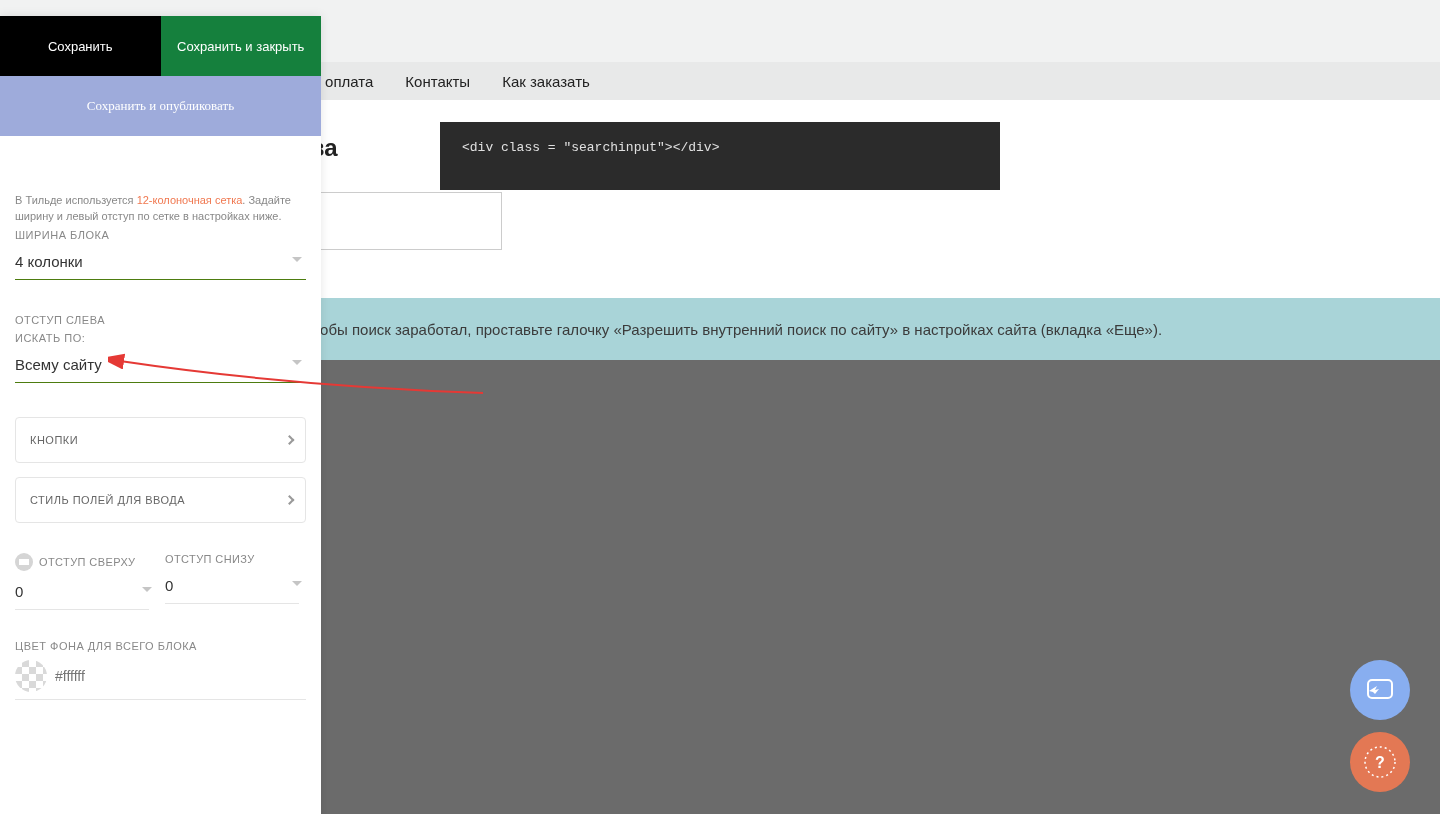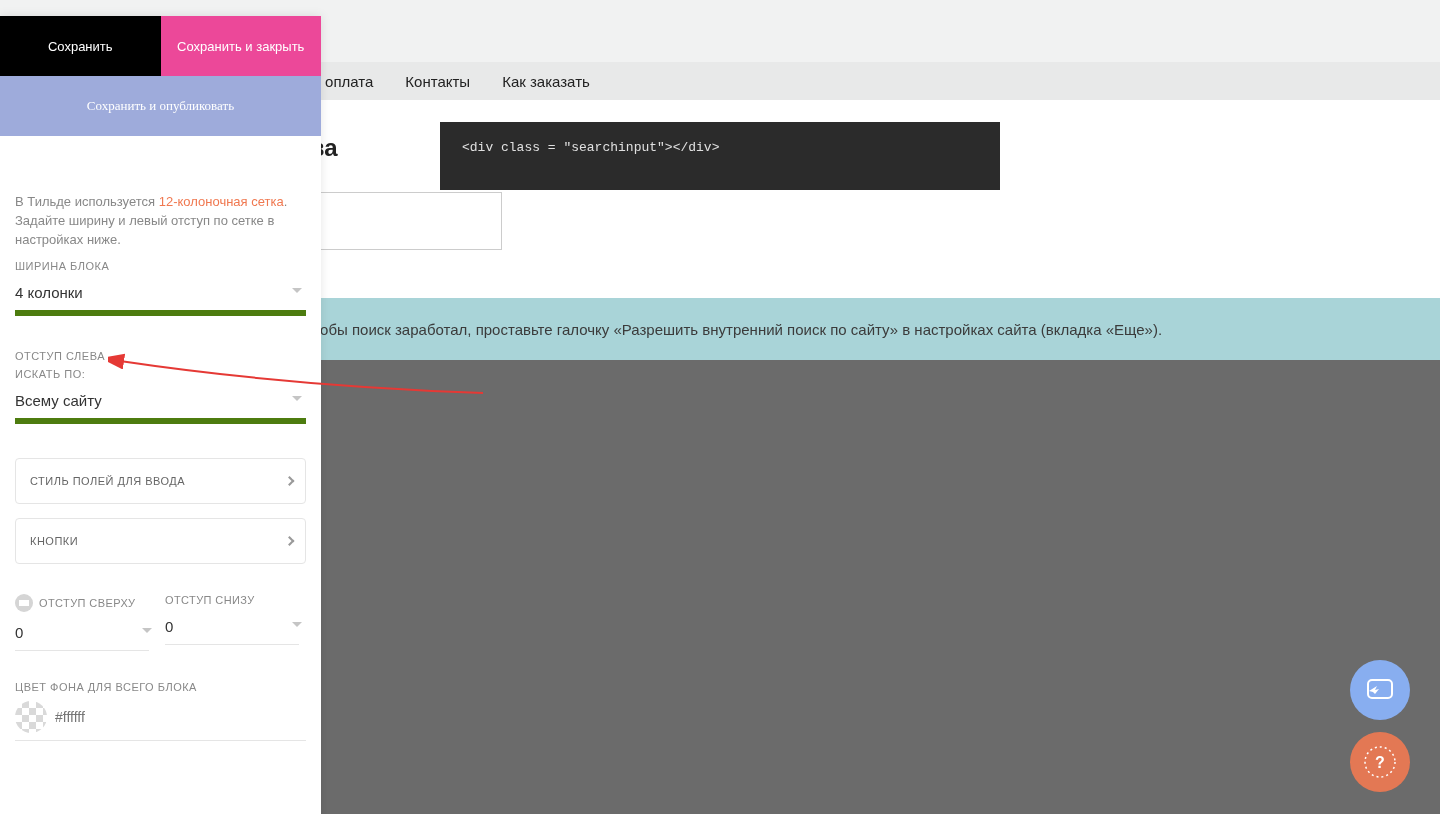--- a/index.html
+++ b/index.html
@@ -5,31 +5,31 @@
 * { margin: 0; padding: 0; box-sizing: border-box; }
 body { font-family: -apple-system, BlinkMacSystemFont, "Segoe UI", Arial, sans-serif; background: #6b6b6b; overflow: hidden; }
 
 .page-wrapper { position: relative; width: 1440px; height: 814px; }
 
 
 .sidebar { position: absolute; left: 0; top: 16px; width: 321px; height: 100%; background: #fff; z-index: 30; box-shadow: 0 0 10px rgba(0,0,0,.1); }
 
 .sidebar-top-row { display: flex; height: 60px; }
 .btn-save { flex: 1; background: #000; color: #fff; display: flex; align-items: center; justify-content: center; font-size: 13px; cursor: pointer; }
-.btn-save-close { flex: 1; background: #ec4899; color: #fff; display: flex; align-items: center; justify-content: center; font-size: 13px; cursor: pointer; text-align: center; }
+.btn-save-close { flex: 1; background: #15803d; color: #fff; display: flex; align-items: center; justify-content: center; font-size: 13px; cursor: pointer; text-align: center; }
 .btn-save-publish { height: 60px; background: #9eabdb; color: #fff; display: flex; align-items: center; justify-content: center; font-size: 13px; cursor: pointer; font-family: Liberation Serif, serif; }
 
 .sidebar-inner { padding: 15px; overflow-y: auto; height: calc(100% - 120px); }
 
-.help-text { font-size: 13px; color: #888; line-height: 1.45; margin-top: 42px; margin-bottom: 10px; }
+.help-text { font-size: 11px; color: #888; line-height: 1.45; margin-top: 42px; margin-bottom: 4px; }
 .help-link { color: #f07850; text-decoration: none; }
 
 .field-label { font-size: 11px; letter-spacing: .5px; color: #888; text-transform: uppercase; margin-bottom: 6px; }
 
-.select-wrap { position: relative; border-bottom: 6px solid #4d7c0f; padding: 6px 0 8px 0; margin-bottom: 34px; cursor: pointer; }
+.select-wrap { position: relative; border-bottom: 1px solid #4d7c0f; padding: 6px 0 8px 0; margin-bottom: 34px; cursor: pointer; }
 .select-wrap.highlight { border-bottom: 1px solid #f07850; }
 .select-value { font-size: 15px; color: #333; }
 .select-caret { position: absolute; right: 4px; top: 10px; width: 0; height: 0; border-left: 5px solid transparent; border-right: 5px solid transparent; border-top: 5px solid #c5c5c5; }
 .highlight .select-caret { border-top-color: #f07850; }
 
 .panel-row { border: 1px solid #e5e5e5; border-radius: 4px; padding: 16px 14px; font-size: 11px; letter-spacing: .5px; color: #666; text-transform: uppercase; position: relative; margin-bottom: 14px; cursor: pointer; }
 .panel-chevron { position: absolute; right: 12px; top: 50%; transform: translateY(-50%); width: 7px; height: 7px; border-right: 2px solid #999; border-top: 2px solid #999; transform: translateY(-50%) rotate(45deg); }
 
 .spacing-row { display: flex; gap: 16px; margin-top: 30px; margin-bottom: 30px; }
 .spacing-col { width: 134px; }
@@ -121,26 +121,26 @@
 
       <div class="field-label">ОТСТУП СЛЕВА</div>
 
       <div class="field-label">ИСКАТЬ ПО:</div>
       <div class="select-wrap">
         <span class="select-value">Всему сайту</span>
         <span class="select-caret"></span>
       </div>
 
       <div class="panel-row">
-        <span>СТИЛЬ ПОЛЕЙ ДЛЯ ВВОДА</span>
+        <span>КНОПКИ</span>
         <span class="panel-chevron"></span>
       </div>
 
       <div class="panel-row">
-        <span>КНОПКИ</span>
+        <span>СТИЛЬ ПОЛЕЙ ДЛЯ ВВОДА</span>
         <span class="panel-chevron"></span>
       </div>
 
       <div class="spacing-row">
         <div class="spacing-col">
           <div class="spacing-label-row">
             <span class="spacing-badge"></span>
             <span class="spacing-label">ОТСТУП СВЕРХУ</span>
           </div>
           <div class="spacing-select">

